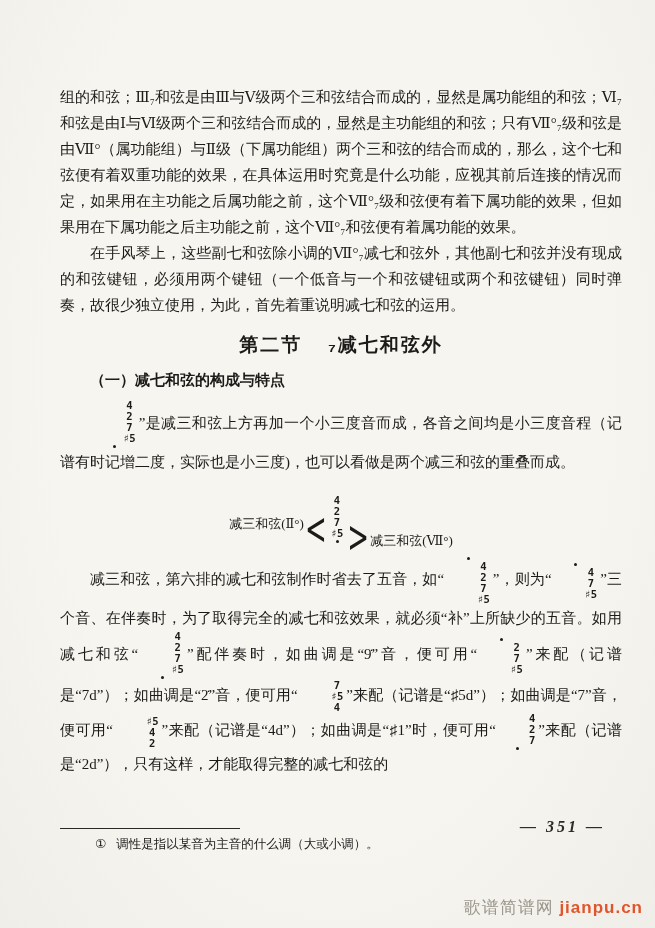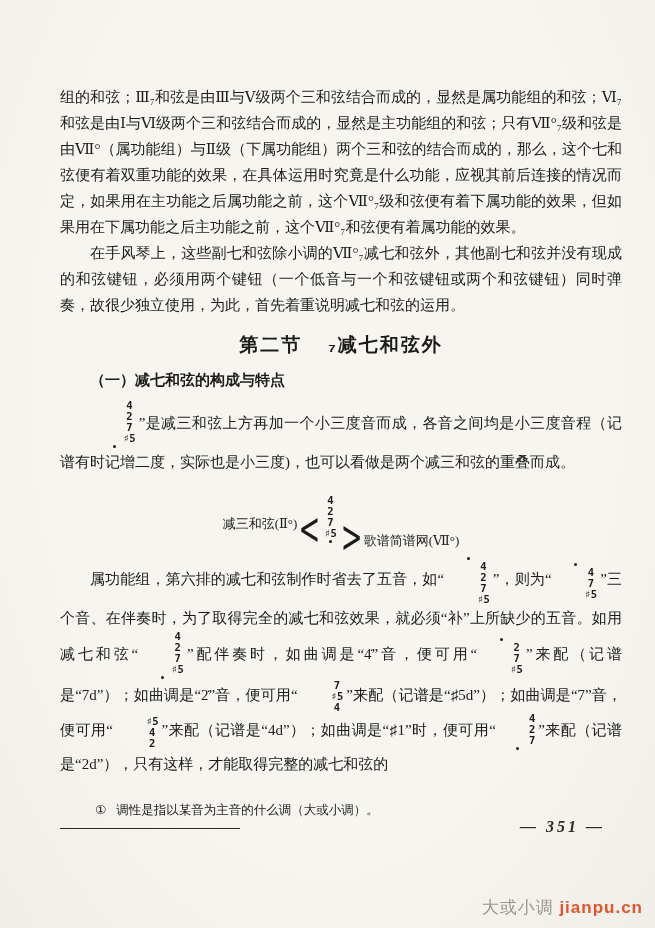--- a/index.html
+++ b/index.html
@@ -57,21 +57,21 @@
     font-family:"DejaVu Sans",sans-serif;
   }
   .brace-left{transform:scaleY(1.7) translateY(-2px);}
   .brace-right{transform:scaleY(1.7) translateY(3px);}
   
   .footnote-rule{
     position:absolute;left:60px;top:828px;width:180px;height:0;
     border-top:1.5px solid #2a2823;
   }
   .footnote{
-    position:absolute;left:95px;top:802px;width:480px;
+    position:absolute;left:95px;top:836px;width:480px;
     font-size:12.5px;line-height:16px;
   }
   .footnote .fn-marker{margin-right:10px;}
   
   .page-number{
     position:absolute;left:520px;top:806px;
     font-size:16px;font-style:italic;font-weight:bold;
     letter-spacing:3px;color:#2f2b25;
     font-family:"Liberation Serif","DejaVu Serif",serif;
     margin-top:12px;
@@ -112,42 +112,42 @@
       <span class="lbl lbl-left">减三和弦(Ⅱ°)</span>
       <span class="brace brace-left">&lt;</span>
       <span><span class="stack">
             <span class="n">4</span>
             <span class="n">2</span>
             <span class="n">7</span>
             <span class="n">♯5</span>
             <span class="odot"></span>
           </span></span>
       <span class="brace brace-right">&gt;</span>
-      <span class="lbl lbl-right">歌谱简谱网(Ⅶ°)</span>
+      <span class="lbl lbl-right">减三和弦(Ⅶ°)</span>
     </div>
 
 
-    <p class="para rich indent"><span>属功能组，第六排的减七和弦制作时省去了五音，如“</span><span class="stack">
+    <p class="para rich indent"><span>减三和弦，第六排的减七和弦制作时省去了五音，如“</span><span class="stack">
           <span class="odot"></span>
           <span class="n">4</span>
           <span class="n">2</span>
           <span class="n">7</span>
           <span class="n">♯5</span>
         </span><span>”，则为“</span><span class="stack">
           <span class="odot"></span>
           <span class="n">4</span>
           <span class="n">7</span>
           <span class="n">♯5</span>
         </span><span>”三个音、在伴奏时，为了取得完全的减七和弦效果，就必须“补”上所缺少的五音。如用减七和弦“</span><span class="stack">
           <span class="n">4</span>
           <span class="n">2</span>
           <span class="n">7</span>
           <span class="n">♯5</span>
           <span class="odot"></span>
-        </span><span>”配伴奏时，如曲调是“4̇”音，便可用“</span><span class="stack">
+        </span><span>”配伴奏时，如曲调是“9̇”音，便可用“</span><span class="stack">
           <span class="odot"></span>
           <span class="n">2</span>
           <span class="n">7</span>
           <span class="n">♯5</span>
         </span><span>”来配（记谱是“7d”）；如曲调是“2̇”音，便可用“</span><span class="stack">
           <span class="n">7</span>
           <span class="n">♯5</span>
           <span class="n">4</span>
         </span><span>”来配（记谱是“♯5d”）；如曲调是“7”音，便可用“</span><span class="stack">
           <span class="n">♯5</span>
@@ -164,17 +164,17 @@
 
   <div class="footnote-rule"></div>
 
   <div class="footnote">
     <span class="fn-marker">①</span><span>调性是指以某音为主音的什么调（大或小调）。</span>
   </div>
 
   <div class="page-number">— 351 —</div>
 
   <div class="watermark">
-    <span class="wm-site">大或小调</span>
+    <span class="wm-site">歌谱简谱网</span>
     <span class="wm-domain">jianpu.cn</span>
   </div>
 
 </div>
 
 </body></html>

